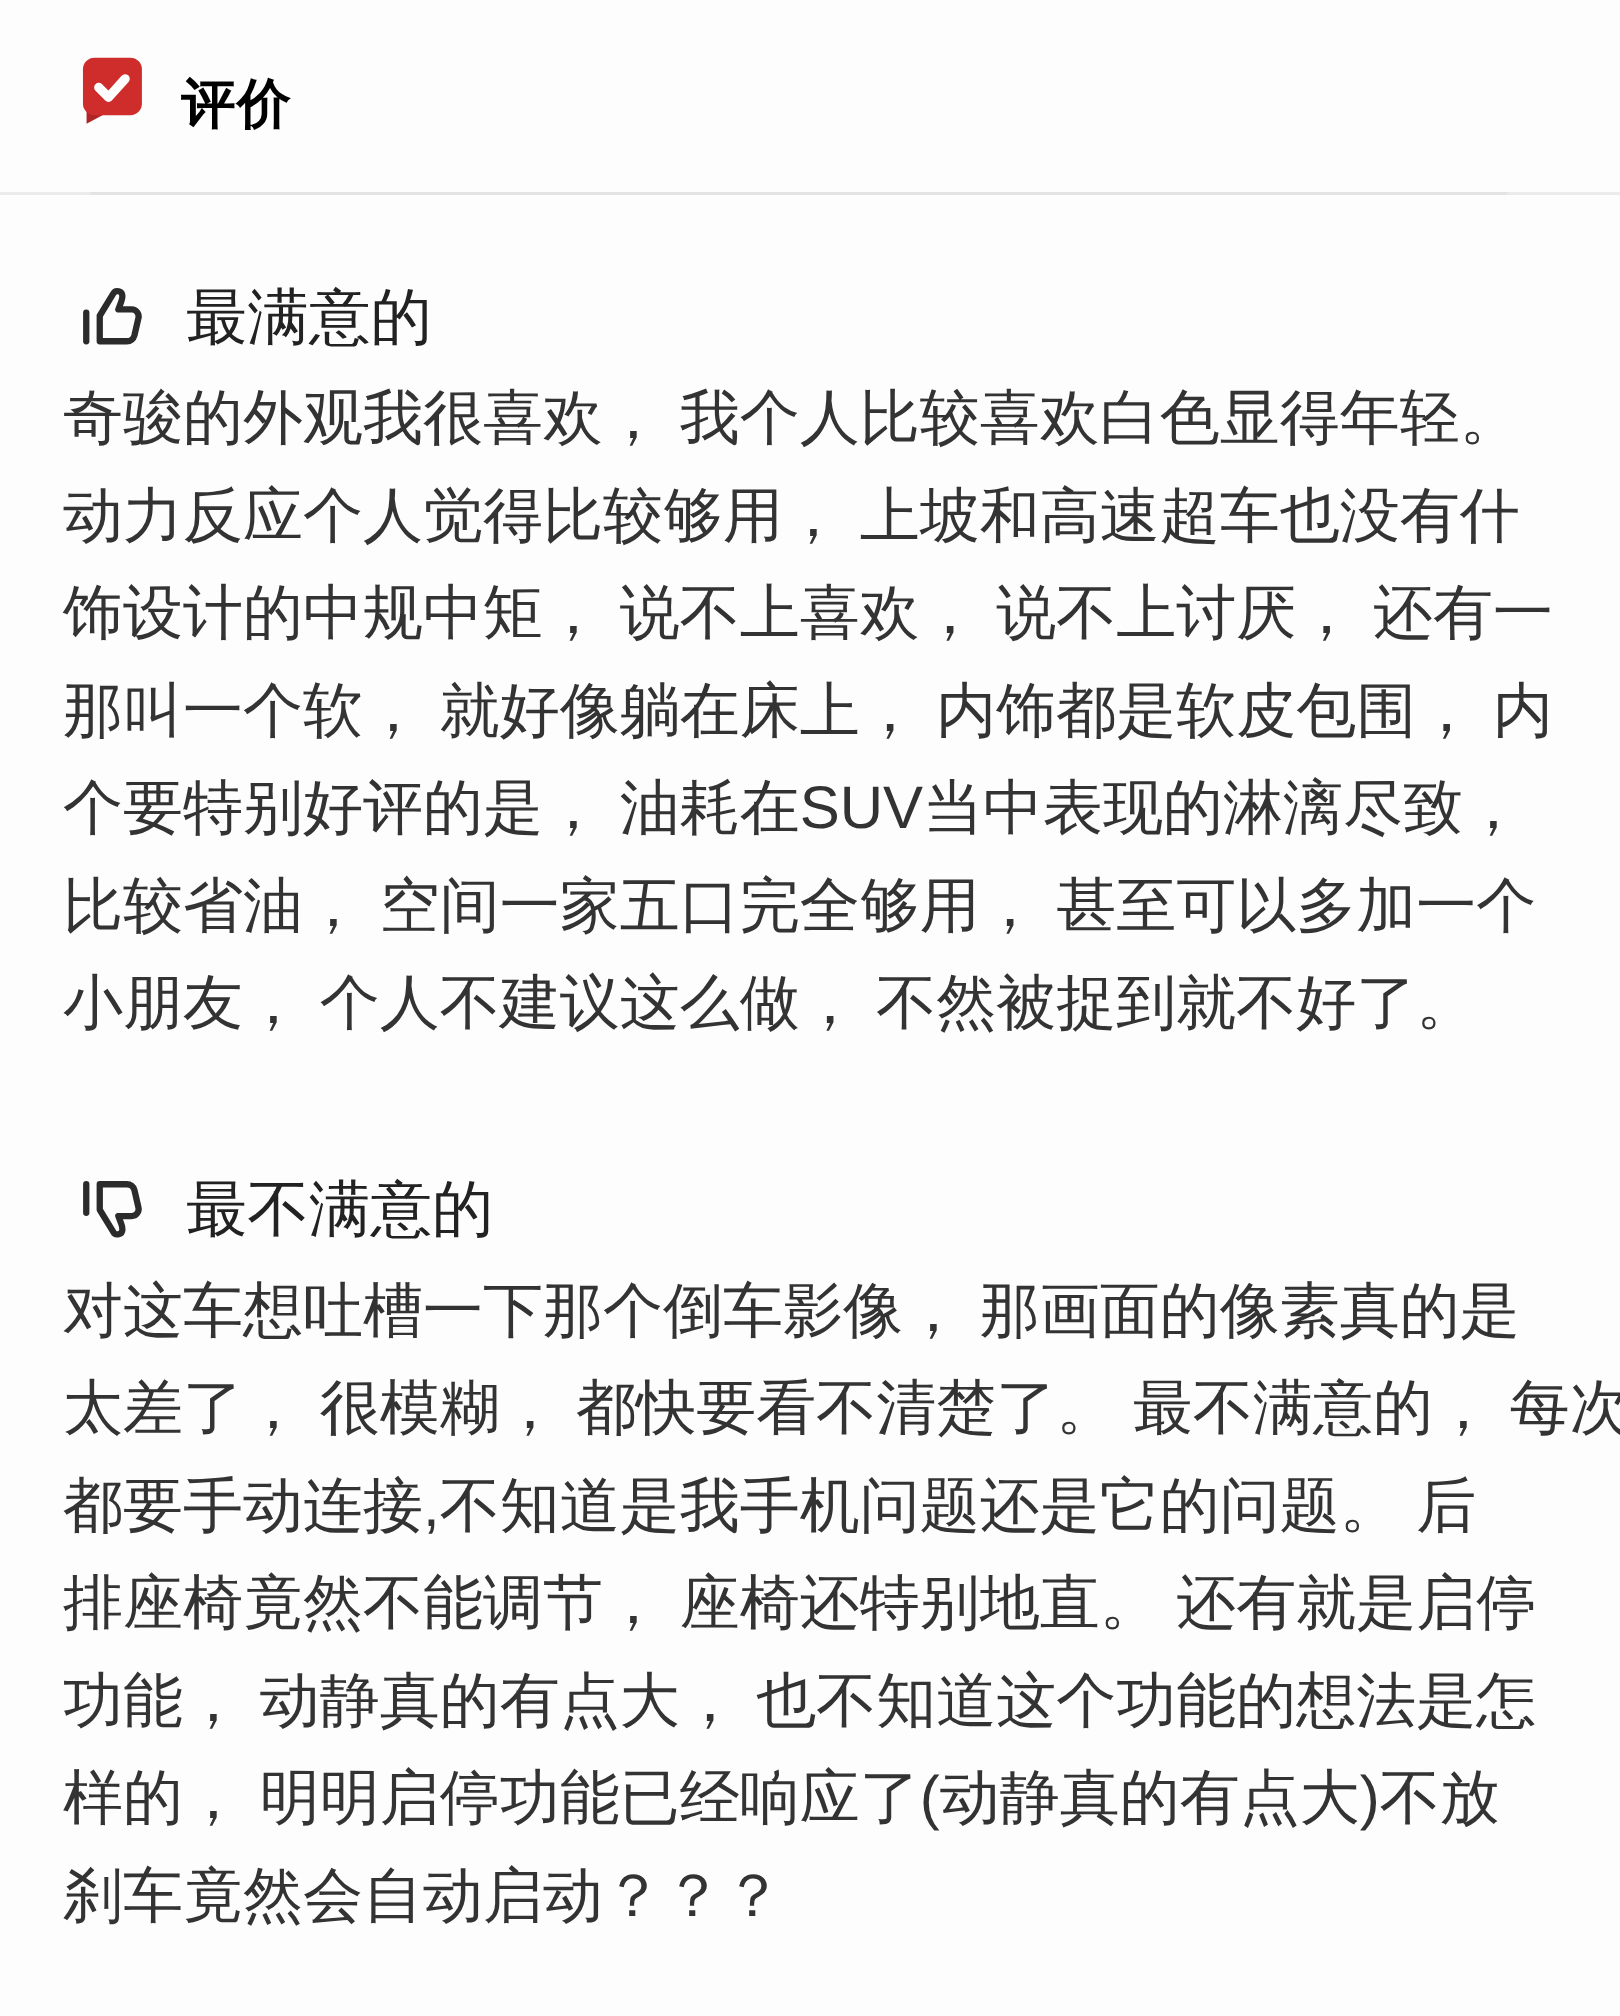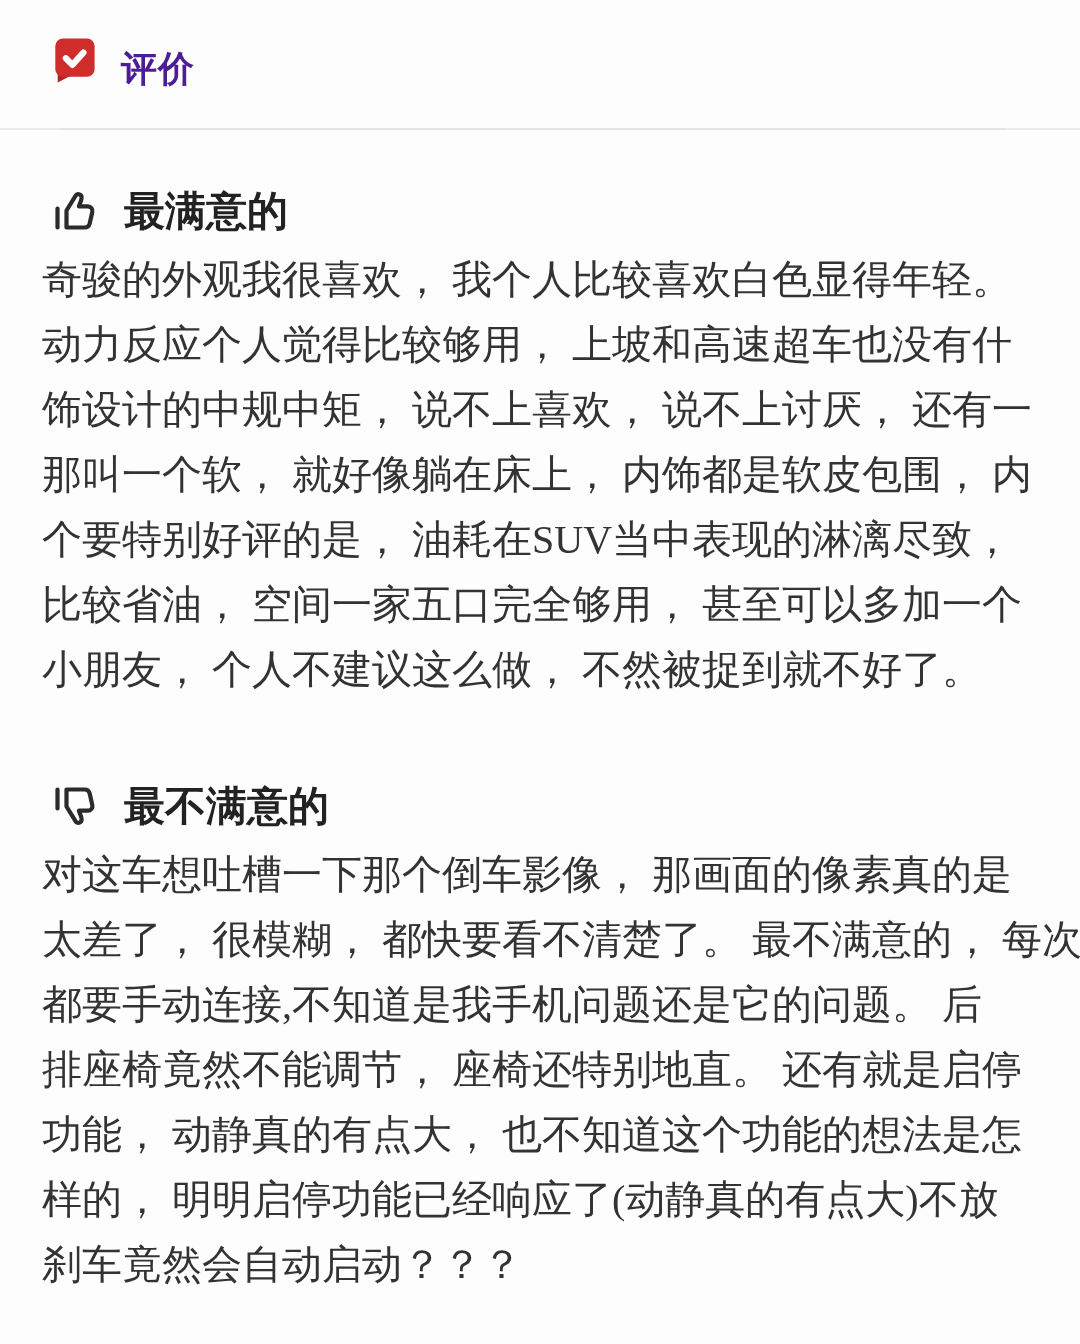--- a/index.html
+++ b/index.html
@@ -28,21 +28,21 @@
   .badge-icon {
     width: 46px;
     height: 50px;
     margin-left: 9px;
     flex: 0 0 auto;
   }
   .page-title {
     margin-left: 24px;
     font-size: 36px;
     font-weight: 700;
-    color: #4c1d95;
+    color: #000000;
     letter-spacing: 1px;
     margin-top: 16px;
   }
   .divider {
     margin-top: 44px;
     height: 2px;
     background: #ebebeb;
   }
   .divider .inner {
     height: 2px;
@@ -63,29 +63,28 @@
     height: 48px;
     margin-left: 8px;
     flex: 0 0 auto;
   }
   .thumb-icon.down {
     transform: scaleY(-1);
   }
   .section-heading {
     margin-left: 26px;
     font-size: 41px;
-    font-weight: 700;
+    font-weight: 400;
     color: #222222;
   }
   .review-text {
     margin-top: 11px;
     font-size: 40px;
     line-height: 65px;
     color: #333333;
-    font-family: Liberation Serif, serif;
   }
   .review-text .line {
     white-space: pre;
   }
 </style>
 </head>
 <body>
 
 <div class="page-header pad">
   <svg class="badge-icon" viewBox="0 0 48 52" aria-hidden="true">

